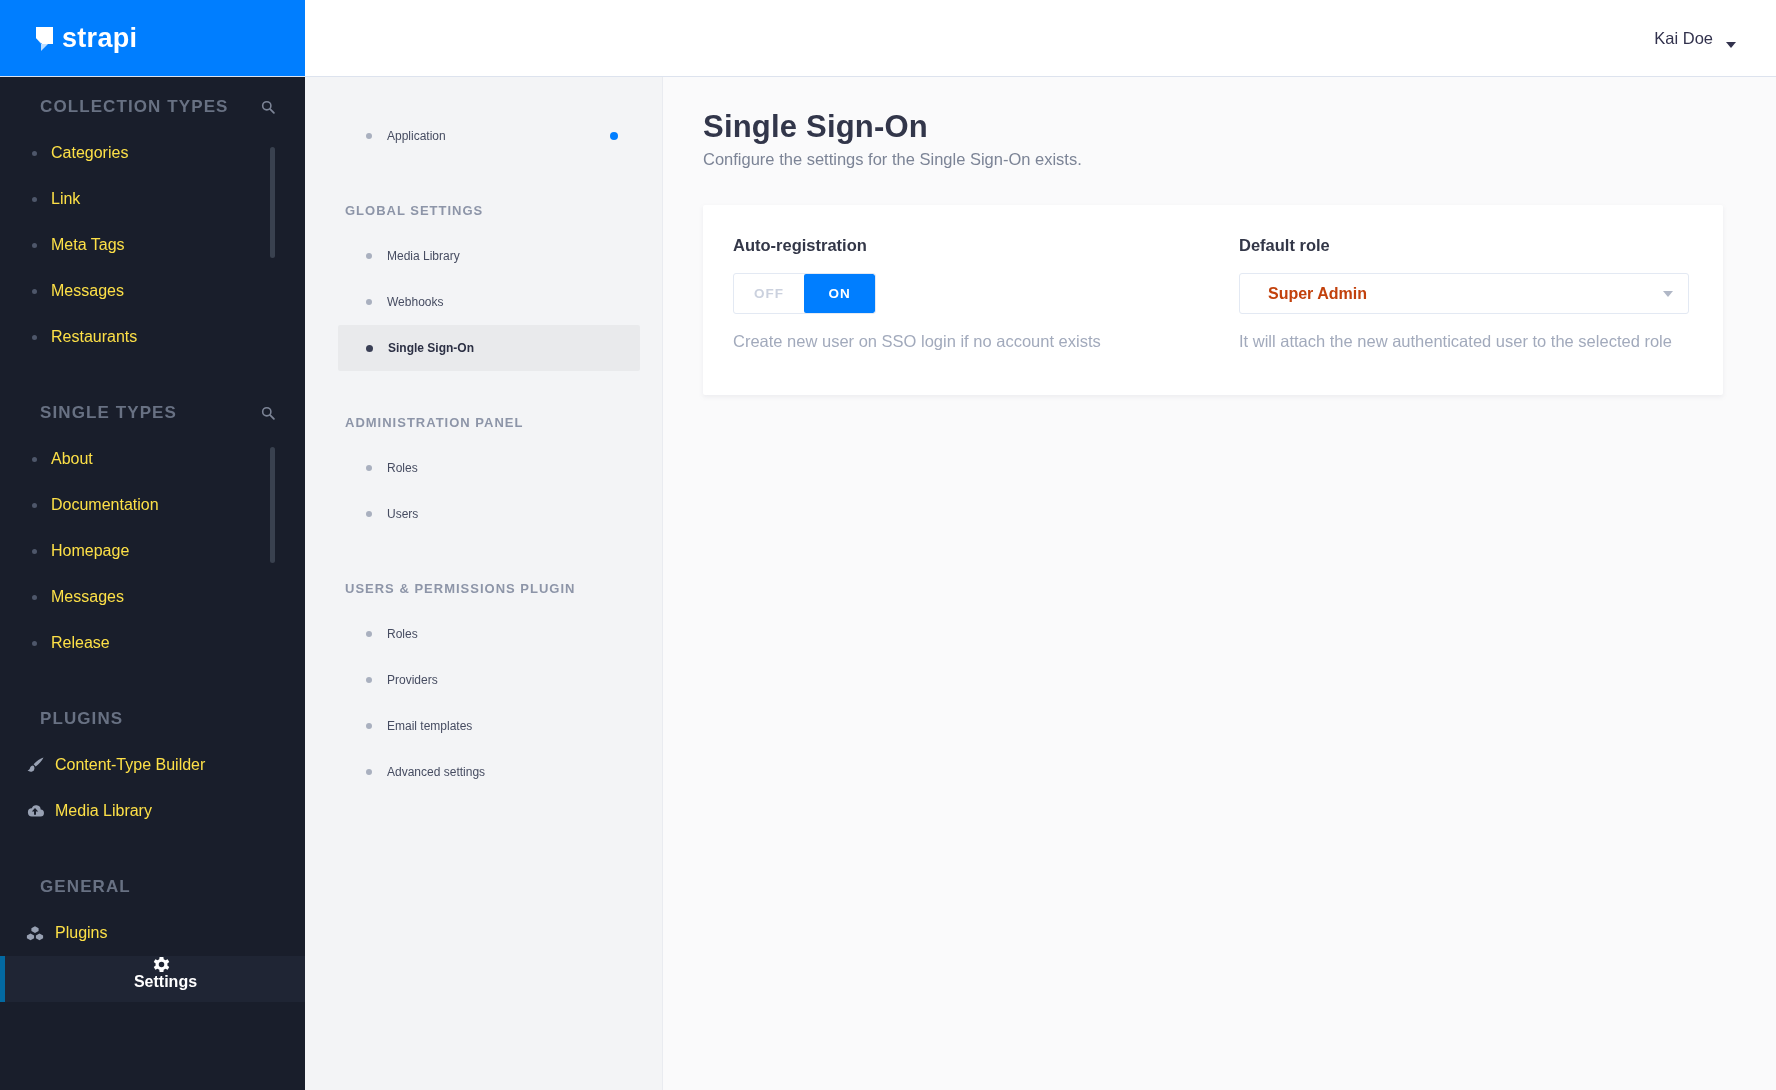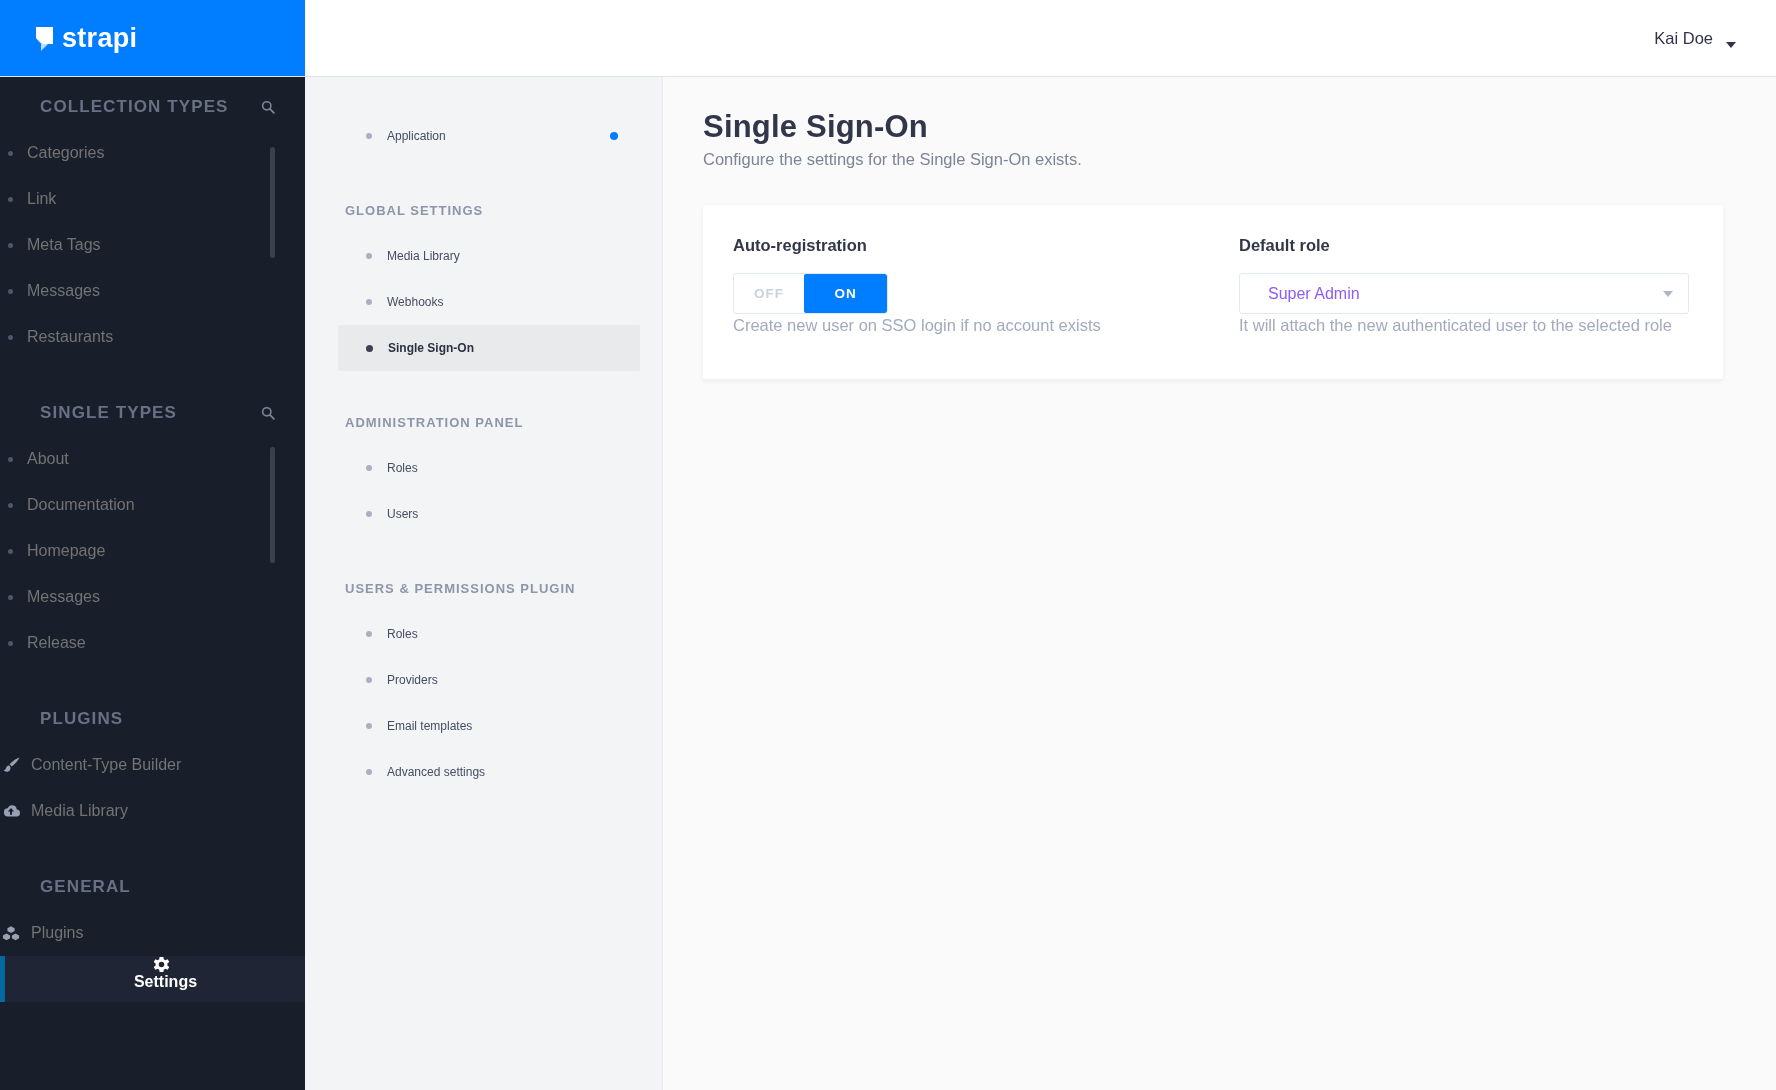--- a/index.html
+++ b/index.html
@@ -17,21 +17,21 @@
   .caret-down{width:0;height:0;border-left:5.5px solid transparent;border-right:5.5px solid transparent;border-top:6.5px solid #32324d;}
 
   
   .main-sidebar{position:absolute;left:0;top:76px;width:305px;height:1014px;background:#191e2b;overflow:hidden;}
   .ms-inner{padding-top:16px;}
   .sb-section{margin-top:38px;}
   .sb-section:first-child{margin-top:0;}
   .sb-header{height:30px;margin-bottom:8px;display:flex;align-items:center;justify-content:space-between;
     padding:0 30px 0 40px;color:#68718326;color:#687183;font-size:17px;font-weight:700;letter-spacing:1.1px;}
   .sb-header .icon{color:#7c8496;display:flex;cursor:pointer;}
-  .ms-item{height:46px;display:flex;align-items:center;color:#737373;font-size:16px;cursor:pointer;}
+  .ms-item{height:46px;display:flex;align-items:center;padding-left:24px;color:#fde047;font-size:16px;cursor:pointer;}
   .ms-item .dot{width:5px;height:5px;border-radius:50%;background:#4e576a;margin:0 14px 0 8px;flex:none;}
   .ms-icon{width:20px;display:flex;justify-content:center;align-items:center;margin:0 10px 0 1px;color:#98a1b3;flex:none;}
   .ms-item.active{background:#1f2534;border-left:5px solid #0369a1;padding-left:21px;color:#ffffff;font-weight:700;flex-direction:column;}
   .ms-item.active .ms-icon{color:#ffffff;}
   .ms-thumb{position:absolute;right:30px;width:5px;border-radius:2.5px;background:#39414f;cursor:grab;}
   #ms-thumb-1{top:71px;height:111px;}
   #ms-thumb-2{top:371px;height:116px;}
 
   
   .settings-sidebar{position:absolute;left:305px;top:77px;width:358px;height:1013px;background:#f3f4f6;
@@ -55,25 +55,25 @@
   .card{margin:36px 53px 0 40px;background:#ffffff;border-radius:2px;
     box-shadow:0 2px 4px rgba(227,227,231,.6);padding:30px 34px 44px 30px;
     display:grid;grid-template-columns:506px 450px;box-sizing:border-box;}
   .field-label{display:block;font-size:16.5px;line-height:20px;font-weight:600;color:#333748;}
   .toggle{margin-top:18px;display:inline-flex;height:41px;border:1px solid #e3e9f3;border-radius:3px;
     overflow:hidden;background:#fff;box-sizing:border-box;}
   .tseg{width:70px;height:100%;display:flex;align-items:center;justify-content:center;
     font-size:13.5px;font-weight:700;letter-spacing:1px;border:none;background:transparent;
     cursor:pointer;font-family:inherit;padding:0;}
   .tseg.off{color:#cbd1de;}
-  .tseg.on{background:#007eff;color:#ffffff;border-radius:2px;width:83px;}
-  .helper{margin:2px 0 0;font-size:16.5px;color:#a2aabc;}
+  .tseg.on{background:#007eff;color:#ffffff;border-radius:2px;width:71px;}
+  .helper{margin:18px 0 0;font-size:16.5px;color:#a2aabc;}
   .select{margin-top:18px;height:41px;border:1px solid #e3e9f3;border-radius:3px;background:#fff;
     display:flex;align-items:center;justify-content:space-between;padding:0 15px 0 28px;
-    font-size:16px;color:#8b5cf6;cursor:pointer;box-sizing:border-box;width:450px;}
+    font-size:16px;color:#c2410c;cursor:pointer;box-sizing:border-box;width:450px;font-weight:bold;}
   .select-caret{width:0;height:0;border-left:5px solid transparent;border-right:5px solid transparent;border-top:6px solid #b0b7c6;}
   svg{display:block;}
 </style>
 </head>
 <body>
 
 <div class="app">
 
   <header class="topbar">
     <div class="brand">

